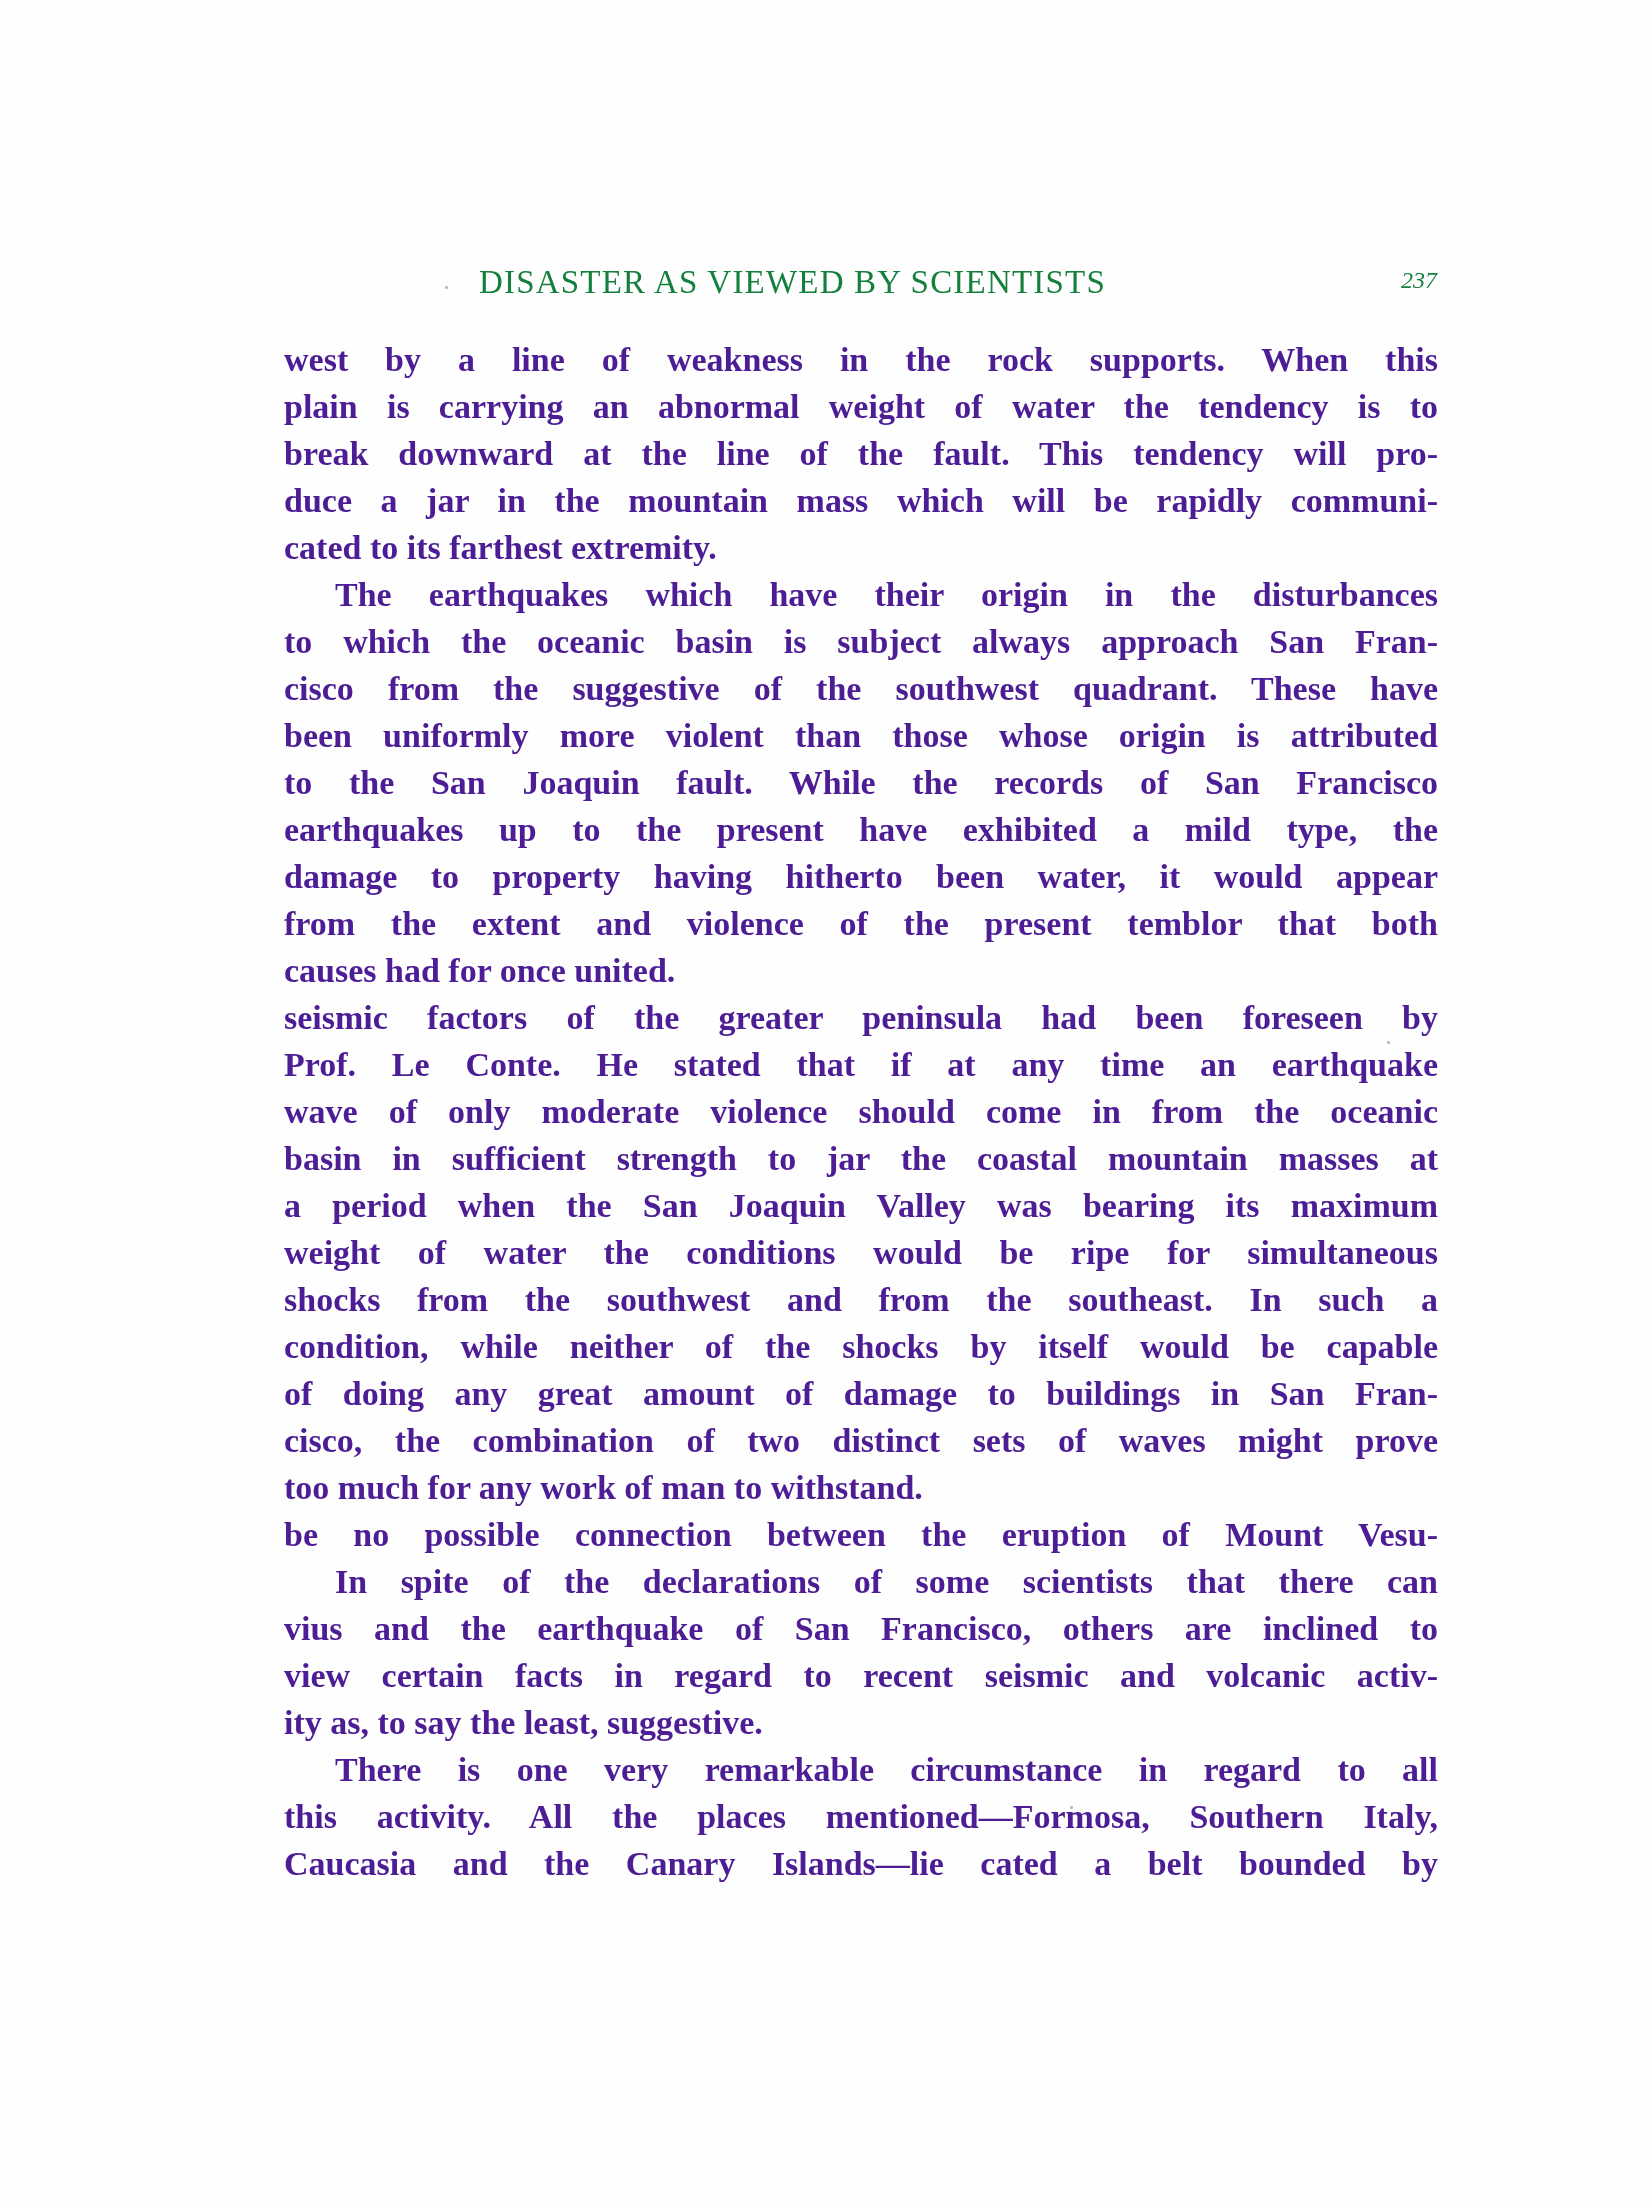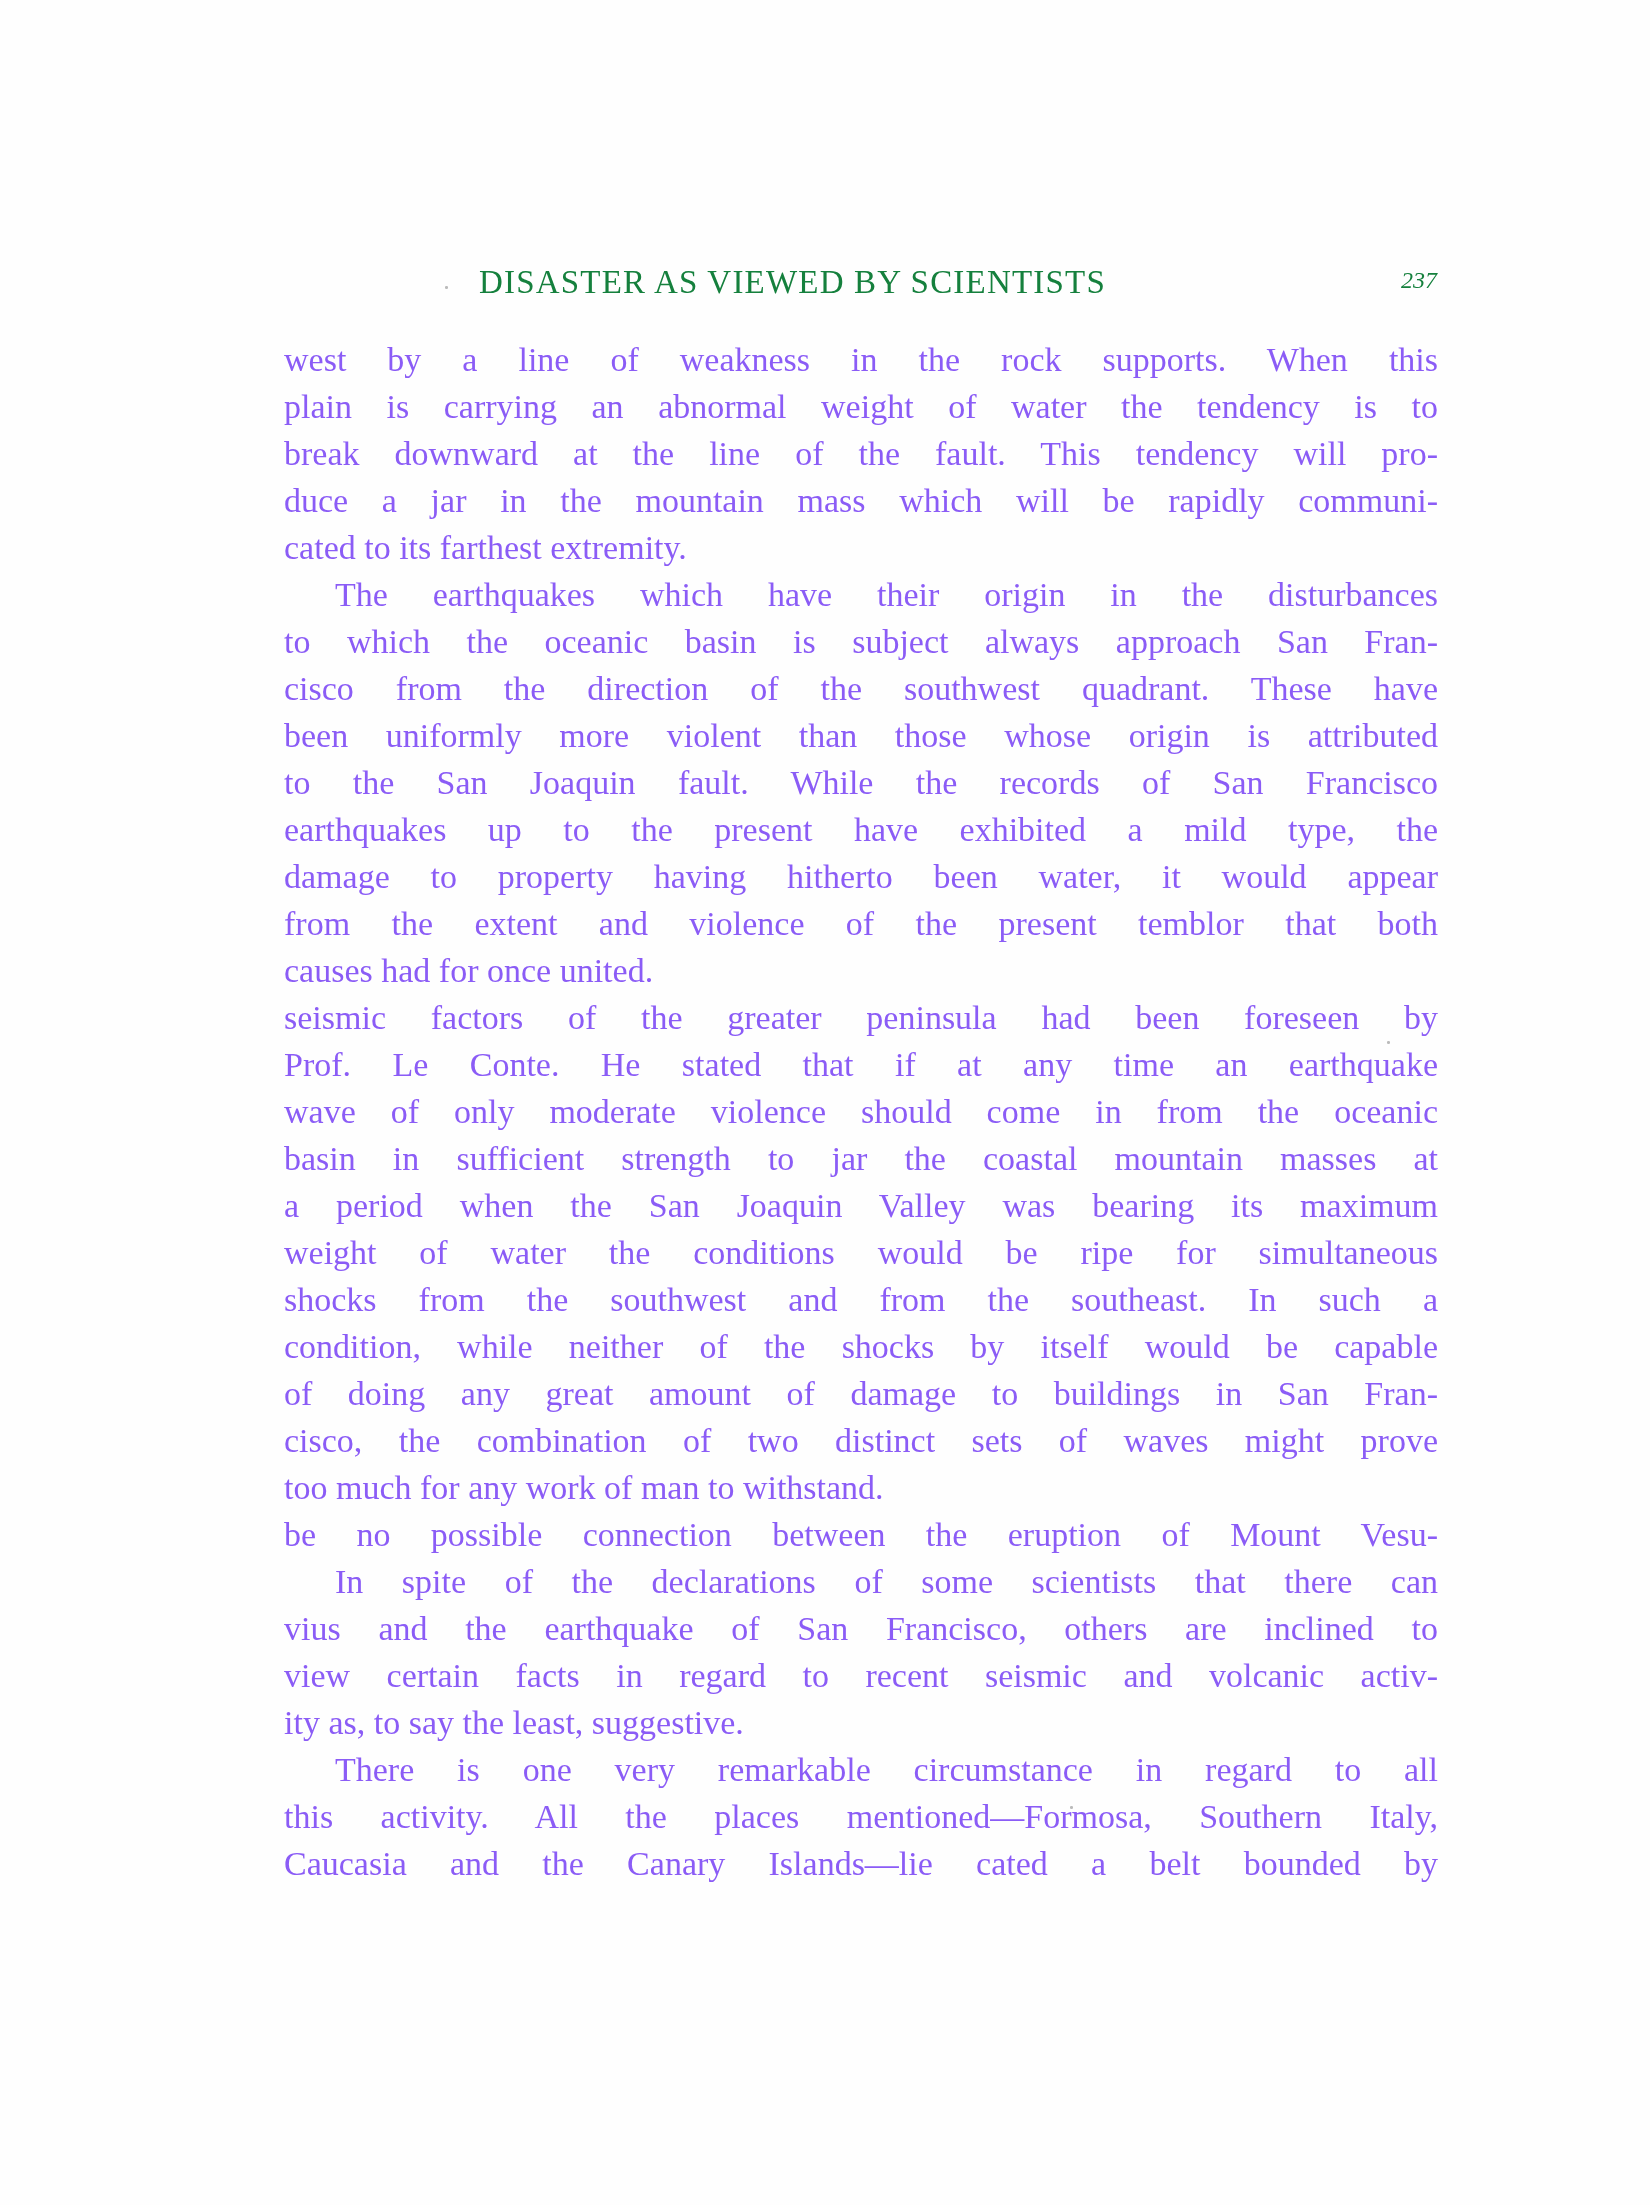--- a/index.html
+++ b/index.html
@@ -11,22 +11,22 @@
     }
     .running-head .title {
       position: absolute; left: 0; top: 5px; font-size: 33px; letter-spacing: 1.2px;
     }
     .running-head .pagenum {
       position: absolute; right: 8px; top: 8.3px; font-size: 24px; font-style: italic;
     }
     .body-text {
       position: absolute; left: 284px; top: 336px; width: 1154px;
       font-family: "Liberation Serif", "DejaVu Serif", serif;
-      font-size: 34px; line-height: 47px; color: #8b5cf6;
-      text-align: justify; hyphens: manual;
+      font-size: 34px; line-height: 47px; color: #4c1d95;
+      text-align: justify; hyphens: manual; font-weight: bold;
     }
     .line { display: block; text-align: justify; text-align-last: justify; white-space: nowrap; }
     .line.last { text-align-last: left; }
     .line.ind { padding-left: 51px; }
     .speck { position: absolute; width: 2.5px; height: 2.5px; background: #bbb; border-radius: 50%; }
   </style>
 </head>
 <body>
 
 <div class="page">
@@ -39,21 +39,21 @@
       <div>
         <span class="line">west by a line of weakness in the rock supports.  When this</span>
         <span class="line">plain is carrying an abnormal weight of water the tendency is to</span>
         <span class="line">break downward at the line of the fault.  This tendency will pro-</span>
         <span class="line">duce a jar in the mountain mass which will be rapidly communi-</span>
         <span class="line last">cated to its farthest extremity.</span>
       </div>
       <div>
         <span class="line ind">The earthquakes which have their origin in the disturbances</span>
         <span class="line">to which the oceanic basin is subject always approach San Fran-</span>
-        <span class="line">cisco from the direction of the southwest quadrant.  These have</span>
+        <span class="line">cisco from the suggestive of the southwest quadrant.  These have</span>
         <span class="line">been uniformly more violent than those whose origin is attributed</span>
         <span class="line">to the San Joaquin fault.  While the records of San Francisco</span>
         <span class="line">earthquakes up to the present have exhibited a mild type, the</span>
         <span class="line">damage to property having hitherto been water, it would appear</span>
         <span class="line">from the extent and violence of the present temblor that both</span>
         <span class="line last">causes had for once united.</span>
       </div>
       <div>
         <span class="line">seismic factors of the greater peninsula had been foreseen by</span>
         <span class="line">Prof. Le Conte.  He stated that if at any time an earthquake</span>

